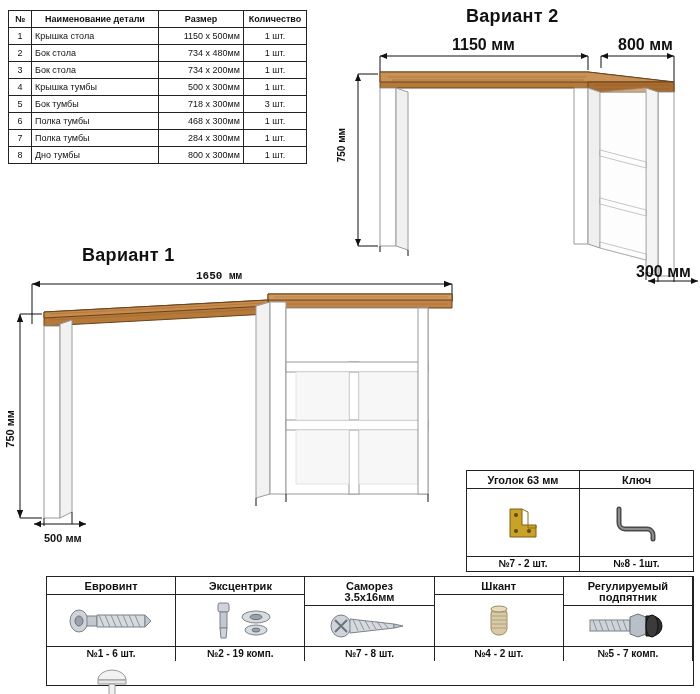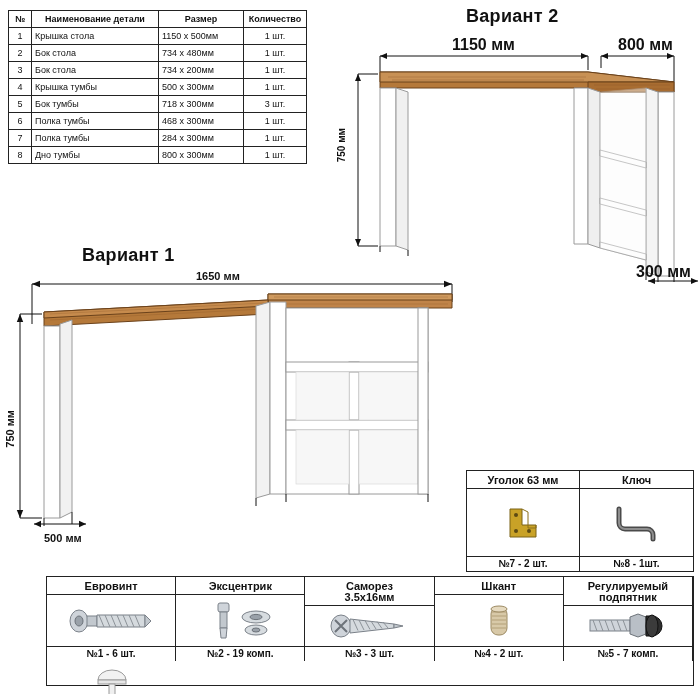--- a/index.html
+++ b/index.html
@@ -22,21 +22,21 @@
   #parts-table td,#parts-table th{
     border:1px solid #222;
     padding:1px 3px;
     height:14px;
     font-weight:normal;
     white-space:nowrap;
   }
   #parts-table thead td{font-weight:bold;text-align:center;}
   .col-n{width:16px;text-align:center;}
   .col-name{width:120px;text-align:left;}
-  .col-size{width:78px;text-align:left;}
+  .col-size{width:78px;text-align:right;}
   .col-qty{width:56px;text-align:center;}
 
   
   .title{
     font-size:18px;font-weight:bold;letter-spacing:.3px;
   }
   #title-variant2{left:466px;top:6px;}
   #title-variant1{left:82px;top:245px;}
 
   
@@ -305,21 +305,21 @@
     <line x1="16" y1="256" x2="38" y2="256"></line>
   </g>
 
   <g stroke="#111" stroke-width="1" fill="none">
     <line x1="30" y1="262" x2="82" y2="262"></line>
     <path d="M30,262 l7,-3.2 v6.4 z" fill="#111" stroke="none"></path>
     <path d="M82,262 l-7,-3.2 v6.4 z" fill="#111" stroke="none"></path>
   </g>
 </svg>
 
-<div class="abs dim" style="left:196px;top:270px;font-size:11px;">1650 мм</div>
+<div class="abs dim" style="left:196px;top:270px;font-size:11px;font-family:Liberation Mono, monospace;">1650 мм</div>
 <div class="abs dim-v" style="left:4px;top:410px;font-size:11px;">750 мм</div>
 <div class="abs dim" style="left:44px;top:532px;font-size:11px;">500 мм</div>
 
 <div class="hw-grid" id="hw-top">
 
   <div class="hw-cell">
     <div class="hw-title">Уголок 63 мм</div>
     <div class="hw-art">
       <svg width="46" height="40" viewBox="0 0 46 40">
         <g fill="#c9a227" stroke="#7a6216" stroke-width="1">
@@ -403,21 +403,21 @@
       <svg width="92" height="40" viewBox="0 0 92 40">
         <ellipse cx="18" cy="20" rx="10" ry="11" fill="#cfd4da" stroke="#7b8189"></ellipse>
         <path d="M12,14 l12,12 M24,14 l-12,12" stroke="#6d737a" stroke-width="2"></path>
         <path d="M27,13 l44,5 l0,4 l-44,5 z" fill="#d5dade" stroke="#7b8189"></path>
         <g stroke="#8c9298" stroke-width="1">
           <path d="M30,13.5 l5,11 M36,14 l5,10 M42,14.5 l5,9 M48,15 l5,8 M54,15.5 l5,7 M60,16 l5,6"></path>
         </g>
         <path d="M71,18 l9,2 l-9,2 z" fill="#c2c8ce" stroke="#7b8189"></path>
       </svg>
     </div>
-    <div class="hw-code">№3 - 3 шт.</div>
+    <div class="hw-code">№7 - 8 шт.</div>
   </div>
 
   <div class="hw-cell">
     <div class="hw-title">Шкант</div>
     <div class="hw-art">
       <svg width="60" height="40" viewBox="0 0 60 40">
         <rect x="22" y="6" width="16" height="28" rx="7" fill="#d8c9a8" stroke="#9c8a63"></rect>
         <g stroke="#b3a079" stroke-width="1">
           <path d="M23,11 h14 M23,15 h14 M23,19 h14 M23,23 h14 M23,27 h14"></path>
         </g>

